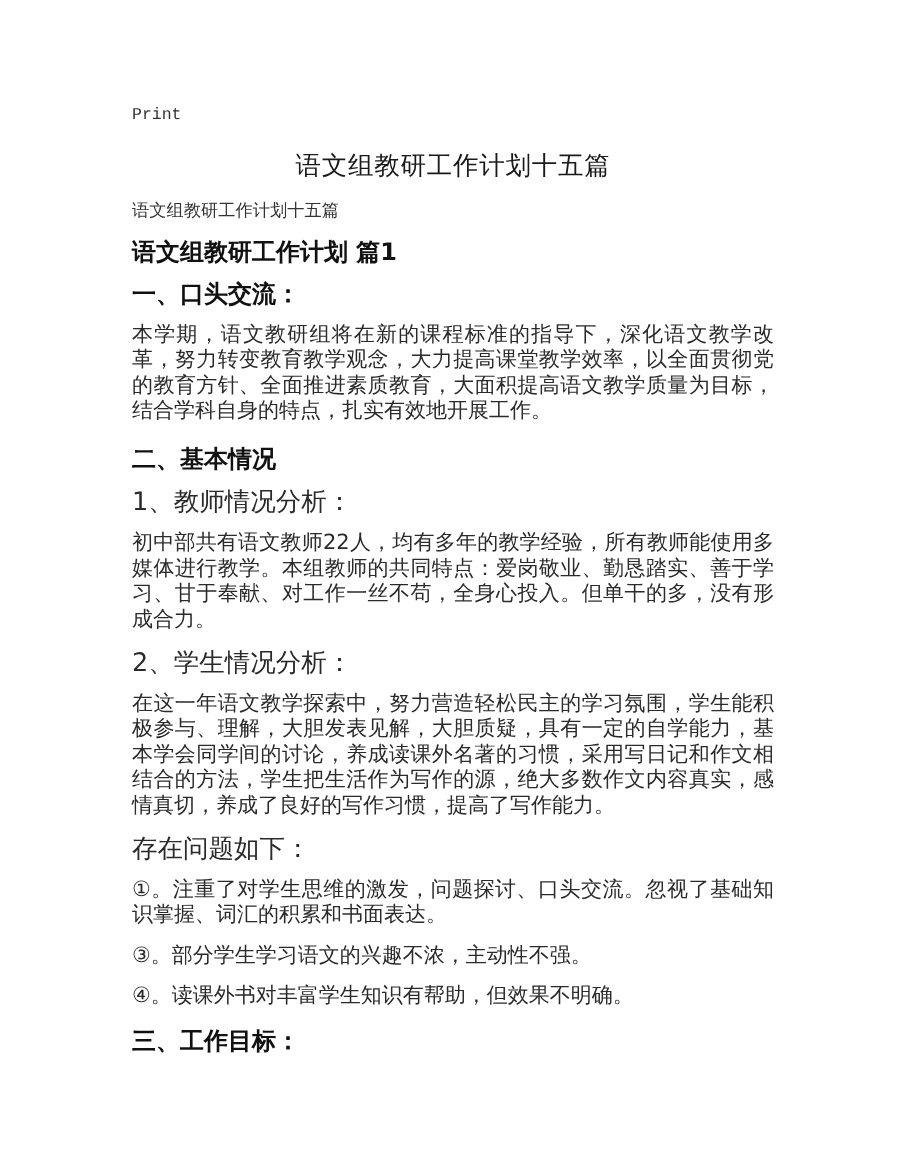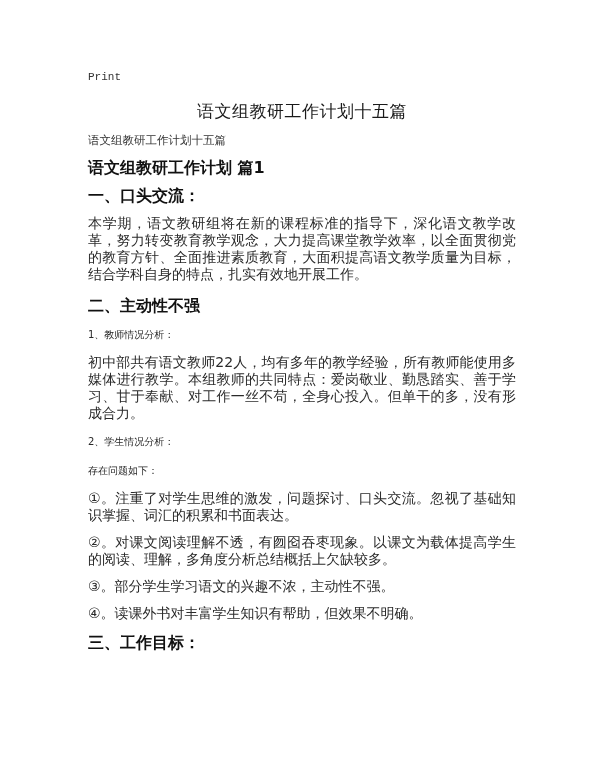--- a/index.html
+++ b/index.html
@@ -52,21 +52,21 @@
       color: #111;
     }
     .para {
       font-size: 14px;
       line-height: 17px;
       margin: 10px 0 0 0;
       color: #2a2a2a;
       text-align: justify;
     }
     .label {
-      font-size: 10px;
+      font-size: 17px;
       line-height: 18px;
       margin: 11px 0 0 0;
       color: #2a2a2a;
     }
   </style>
 </head>
 <body>
 
 <div class="page">
   <p class="print-label">Print</p>
@@ -74,30 +74,30 @@
   <h1 class="doc-title">语文组教研工作计划十五篇</h1>
 
   <p class="subtitle">语文组教研工作计划十五篇</p>
 
   <p class="section-head">语文组教研工作计划 篇1</p>
 
   <p class="section-head">一、口头交流：</p>
 
   <p class="para">本学期，语文教研组将在新的课程标准的指导下，深化语文教学改革，努力转变教育教学观念，大力提高课堂教学效率，以全面贯彻党的教育方针、全面推进素质教育，大面积提高语文教学质量为目标，结合学科自身的特点，扎实有效地开展工作。</p>
 
-  <p class="section-head" style="margin-top:14px">二、主动性不强</p>
+  <p class="section-head" style="margin-top:14px">二、基本情况</p>
 
   <p class="label">1、教师情况分析：</p>
 
   <p class="para">初中部共有语文教师22人，均有多年的教学经验，所有教师能使用多媒体进行教学。本组教师的共同特点：爱岗敬业、勤恳踏实、善于学习、甘于奉献、对工作一丝不苟，全身心投入。但单干的多，没有形成合力。</p>
 
   <p class="label">2、学生情况分析：</p>
 
+  <p class="para">在这一年语文教学探索中，努力营造轻松民主的学习氛围，学生能积极参与、理解，大胆发表见解，大胆质疑，具有一定的自学能力，基本学会同学间的讨论，养成读课外名著的习惯，采用写日记和作文相结合的方法，学生把生活作为写作的源，绝大多数作文内容真实，感情真切，养成了良好的写作习惯，提高了写作能力。</p>
 
   <p class="label">存在问题如下：</p>
 
   <p class="para">①。注重了对学生思维的激发，问题探讨、口头交流。忽视了基础知识掌握、词汇的积累和书面表达。</p>
-  <p class="para">②。对课文阅读理解不透，有囫囵吞枣现象。以课文为载体提高学生的阅读、理解，多角度分析总结概括上欠缺较多。</p>
   <p class="para">③。部分学生学习语文的兴趣不浓，主动性不强。</p>
   <p class="para">④。读课外书对丰富学生知识有帮助，但效果不明确。</p>
 
   <p class="section-head" style="margin-top:12px">三、工作目标：</p>
 </div>
 
 </body></html>

